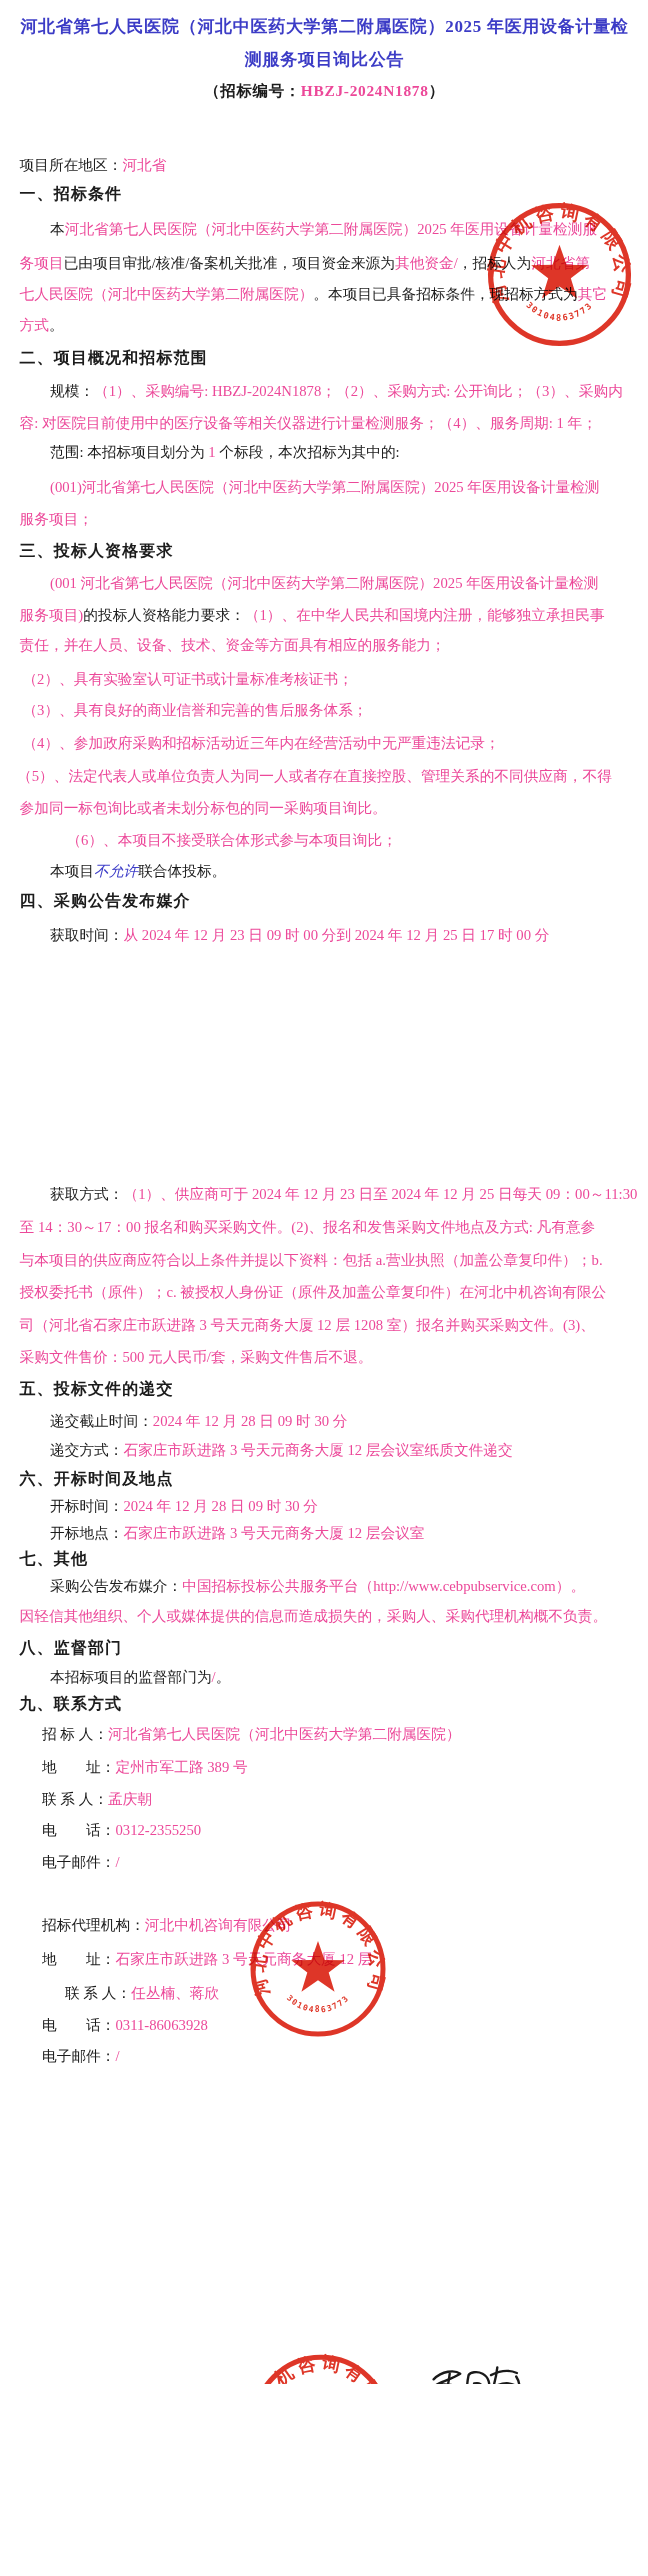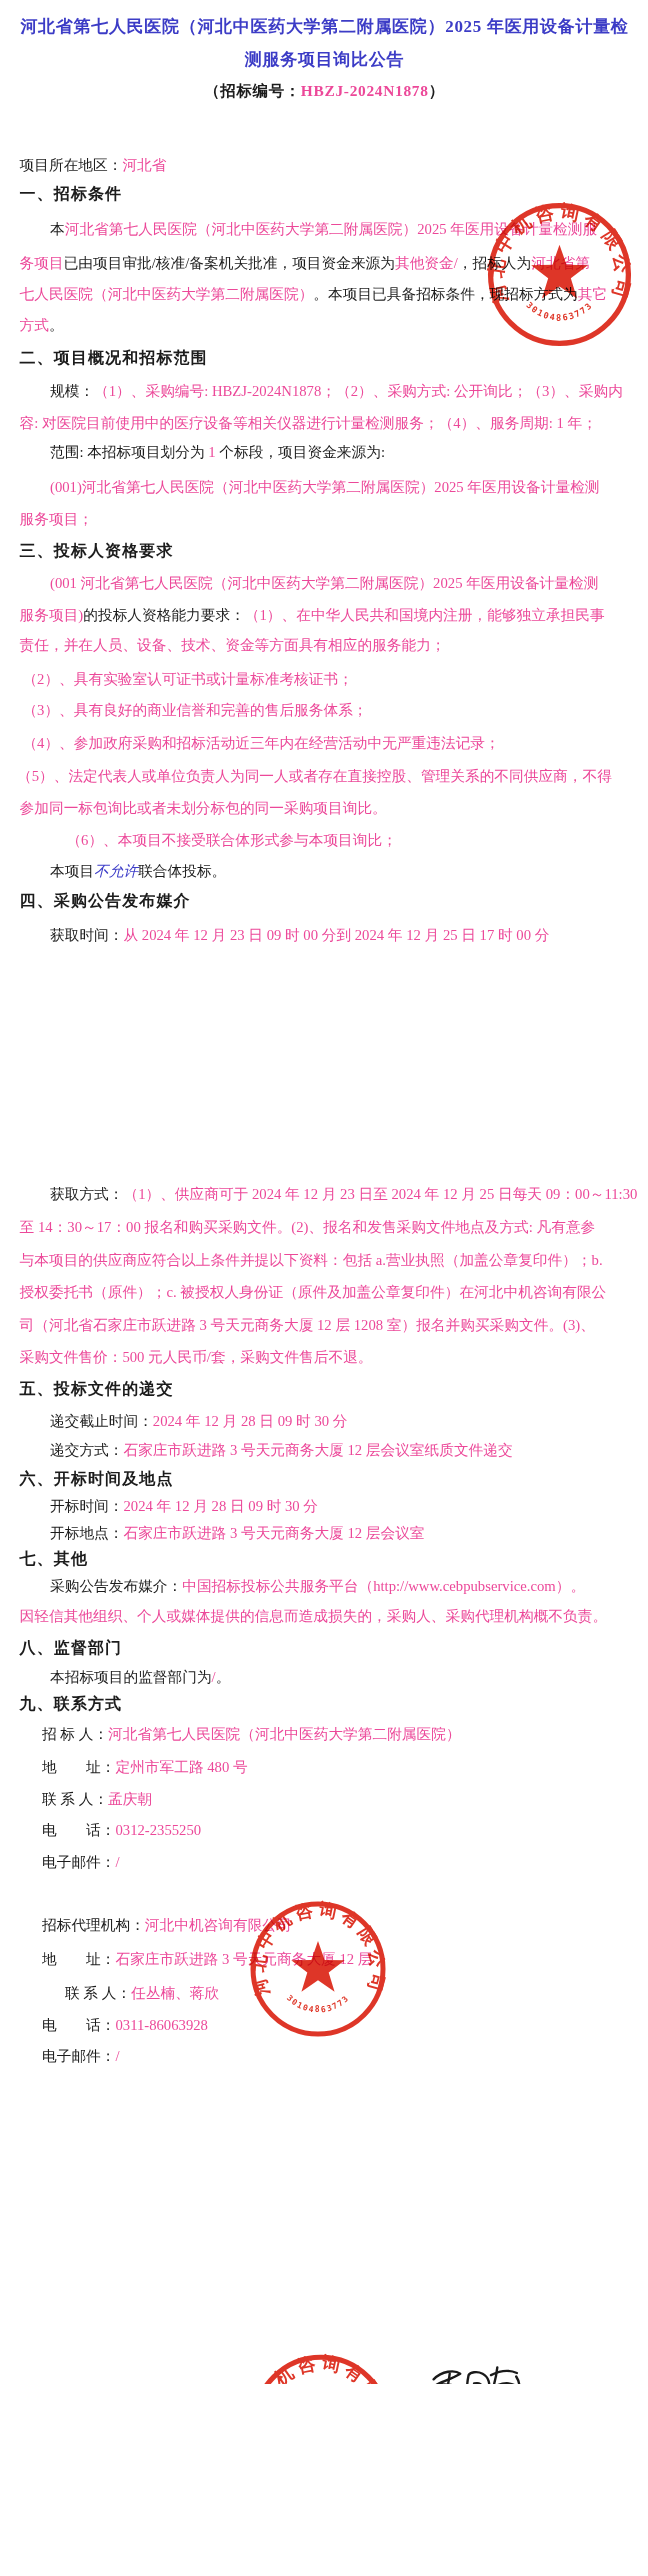--- a/index.html
+++ b/index.html
@@ -42,21 +42,21 @@
   <div>
       <div class="line" style="left: 19.6px; top: 156px;"><span class="k">项目所在地区：</span><span class="b">河北省</span></div>
       <div class="line h" style="left: 19.6px; top: 184px;"><span class="k">一、招标条件</span></div>
       <div class="line" style="left: 50px; top: 220px;"><span class="k">本</span><span class="b">河北省第七人民医院（河北中医药大学第二附属医院）2025 年医用设备计量检测服</span></div>
       <div class="line" style="left: 19.6px; top: 254px;"><span class="b">务项目</span><span class="k">已由项目审批/核准/备案机关批准，项目资金来源为</span><span class="b">其他资金/</span><span class="k">，招标人为</span><span class="b">河北省第</span></div>
       <div class="line" style="left: 19.6px; top: 285px;"><span class="b">七人民医院（河北中医药大学第二附属医院）</span><span class="k">。本项目已具备招标条件，现招标方式为</span><span class="b">其它</span></div>
       <div class="line" style="left: 19.6px; top: 316px;"><span class="b">方式</span><span class="k">。</span></div>
       <div class="line h" style="left: 19.6px; top: 348px;"><span class="k">二、项目概况和招标范围</span></div>
       <div class="line" style="left: 50px; top: 382px;"><span class="k">规模：</span><span class="b">（1）、采购编号: HBZJ-2024N1878；（2）、采购方式: 公开询比；（3）、采购内</span></div>
       <div class="line" style="left: 19.6px; top: 414px;"><span class="b">容: 对医院目前使用中的医疗设备等相关仪器进行计量检测服务；（4）、服务周期: 1 年；</span></div>
-      <div class="line" style="left: 50px; top: 443px;"><span class="k">范围: 本招标项目划分为 </span><span class="b">1</span><span class="k"> 个标段，项目资金来源为: </span></div>
+      <div class="line" style="left: 50px; top: 443px;"><span class="k">范围: 本招标项目划分为 </span><span class="b">1</span><span class="k"> 个标段，本次招标为其中的: </span></div>
       <div class="line" style="left: 50px; top: 478px;"><span class="b">(001)河北省第七人民医院（河北中医药大学第二附属医院）2025 年医用设备计量检测</span></div>
       <div class="line" style="left: 19.6px; top: 510px;"><span class="b">服务项目；</span></div>
       <div class="line h" style="left: 19.6px; top: 541px;"><span class="k">三、投标人资格要求</span></div>
       <div class="line" style="left: 50px; top: 574px;"><span class="b">(001 河北省第七人民医院（河北中医药大学第二附属医院）2025 年医用设备计量检测</span></div>
       <div class="line" style="left: 19.6px; top: 606px;"><span class="b">服务项目)</span><span class="k">的投标人资格能力要求：</span><span class="b">（1）、在中华人民共和国境内注册，能够独立承担民事</span></div>
       <div class="line" style="left: 19.6px; top: 636px;"><span class="b">责任，并在人员、设备、技术、资金等方面具有相应的服务能力；</span></div>
       <div class="line" style="left: 22.4px; top: 670px;"><span class="b">（2）、具有实验室认可证书或计量标准考核证书；</span></div>
       <div class="line" style="left: 22.4px; top: 701px;"><span class="b">（3）、具有良好的商业信誉和完善的售后服务体系；</span></div>
       <div class="line" style="left: 22.4px; top: 734px;"><span class="b">（4）、参加政府采购和招标活动近三年内在经营活动中无严重违法记录；</span></div>
       <div class="line" style="left: 17px; top: 767px;"><span class="b">（5）、法定代表人或单位负责人为同一人或者存在直接控股、管理关系的不同供应商，不得</span></div>
@@ -77,21 +77,21 @@
       <div class="line h" style="left: 19.6px; top: 1469px;"><span class="k">六、开标时间及地点</span></div>
       <div class="line" style="left: 50px; top: 1497px;"><span class="k">开标时间：</span><span class="b">2024 年 12 月 28 日 09 时 30 分</span></div>
       <div class="line" style="left: 50px; top: 1524px;"><span class="k">开标地点：</span><span class="b">石家庄市跃进路 3 号天元商务大厦 12 层会议室</span></div>
       <div class="line h" style="left: 19.6px; top: 1549px;"><span class="k">七、其他</span></div>
       <div class="line" style="left: 50px; top: 1577px;"><span class="k">采购公告发布媒介：</span><span class="b">中国招标投标公共服务平台（http://www.cebpubservice.com）。</span></div>
       <div class="line" style="left: 19.6px; top: 1607px;"><span class="b">因轻信其他组织、个人或媒体提供的信息而造成损失的，采购人、采购代理机构概不负责。</span></div>
       <div class="line h" style="left: 19.6px; top: 1638px;"><span class="k">八、监督部门</span></div>
       <div class="line" style="left: 50px; top: 1668px;"><span class="k">本招标项目的监督部门为</span><span class="b">/</span><span class="k">。</span></div>
       <div class="line h" style="left: 19.6px; top: 1694px;"><span class="k">九、联系方式</span></div>
       <div class="line" style="left: 42px; top: 1725px;"><span class="k">招 标 人：</span><span class="b">河北省第七人民医院（河北中医药大学第二附属医院）</span></div>
-      <div class="line" style="left: 42px; top: 1758px;"><span class="k">地　　址：</span><span class="b">定州市军工路 480 号</span></div>
+      <div class="line" style="left: 42px; top: 1758px;"><span class="k">地　　址：</span><span class="b">定州市军工路 389 号</span></div>
       <div class="line" style="left: 42px; top: 1790px;"><span class="k">联 系 人：</span><span class="b">孟庆朝</span></div>
       <div class="line" style="left: 42px; top: 1821px;"><span class="k">电　　话：</span><span class="b">0312-2355250</span></div>
       <div class="line" style="left: 42px; top: 1853px;"><span class="k">电子邮件：</span><span class="b">/</span></div>
       <div class="line" style="left: 42px; top: 1916px;"><span class="k">招标代理机构：</span><span class="b">河北中机咨询有限公司</span></div>
       <div class="line" style="left: 42px; top: 1950px;"><span class="k">地　　址：</span><span class="b">石家庄市跃进路 3 号天元商务大厦 12 层</span></div>
       <div class="line" style="left: 42px; top: 1984px; margin-left: 23px;"><span class="k">联 系 人：</span><span class="b">任丛楠、蒋欣</span></div>
       <div class="line" style="left: 42px; top: 2016px;"><span class="k">电　　话：</span><span class="b">0311-86063928</span></div>
       <div class="line" style="left: 42px; top: 2047px;"><span class="k">电子邮件：</span><span class="b">/</span></div>
     </div>
 

